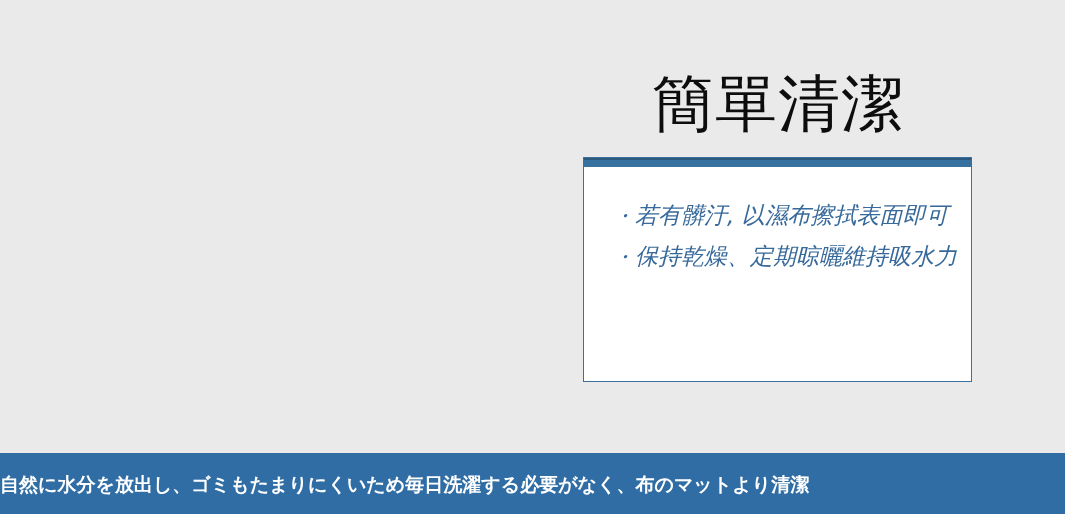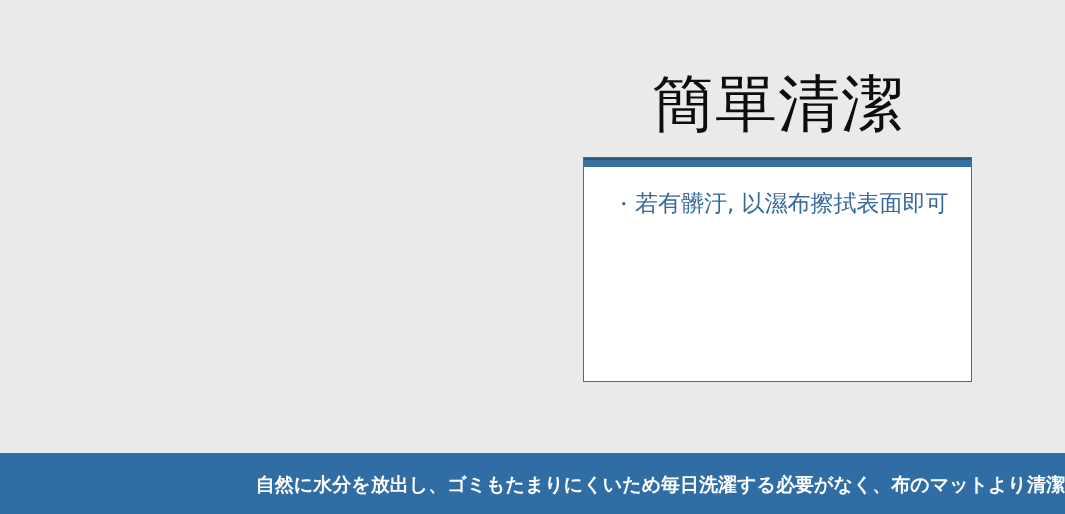--- a/index.html
+++ b/index.html
@@ -55,22 +55,23 @@
     background: #36719f;
     border-top: 2px solid #2c587c;
     box-sizing: border-box;
   }
   .card-body {
     position: absolute;
     left: 0;
     top: 9px;
     right: 0;
     bottom: 0;
-    padding: 16px 0 0 29px;
+    padding: 28px 0 0 29px;
     box-sizing: border-box;
+    font-style: italic;
   }
   .bullet-list {
     list-style: none;
     margin: 0;
     padding: 0;
   }
   .bullet-item {
     display: block;
     font-family: "DejaVu Sans", "Liberation Sans", sans-serif;
     font-size: 23px;
@@ -88,21 +89,21 @@
   
   .banner {
     position: absolute;
     left: 0;
     top: 453px;
     width: 1065px;
     height: 61px;
     background: #2f6da4;
     display: flex;
     align-items: center;
-    justify-content: flex-end;
+    justify-content: flex-start;
   }
   .banner-text {
     font-family: "DejaVu Serif", "Liberation Serif", serif;
     font-weight: bold;
     font-size: 19px;
     line-height: 26px;
     color: #ffffff;
     white-space: nowrap;
     letter-spacing: 0px;
   }
@@ -114,20 +115,23 @@
 
   <div class="heading">簡單清潔</div>
 
   <div class="card">
     <div class="card-topbar"></div>
     <div class="card-body">
       <ul class="bullet-list">
         <li class="bullet-item">
           <span class="bullet-mark">・</span><span>若有髒汙, 以濕布擦拭表面即可</span>
         </li>
+        <li class="bullet-item">
+          <span class="bullet-mark">・</span><span>保持乾燥、定期晾曬維持吸水力</span>
+        </li>
       </ul>
     </div>
   </div>
 
   <div class="banner">
     <div class="banner-text">自然に水分を放出し、ゴミもたまりにくいため毎日洗濯する必要がなく、布のマットより清潔</div>
   </div>
 
 </div>
 

